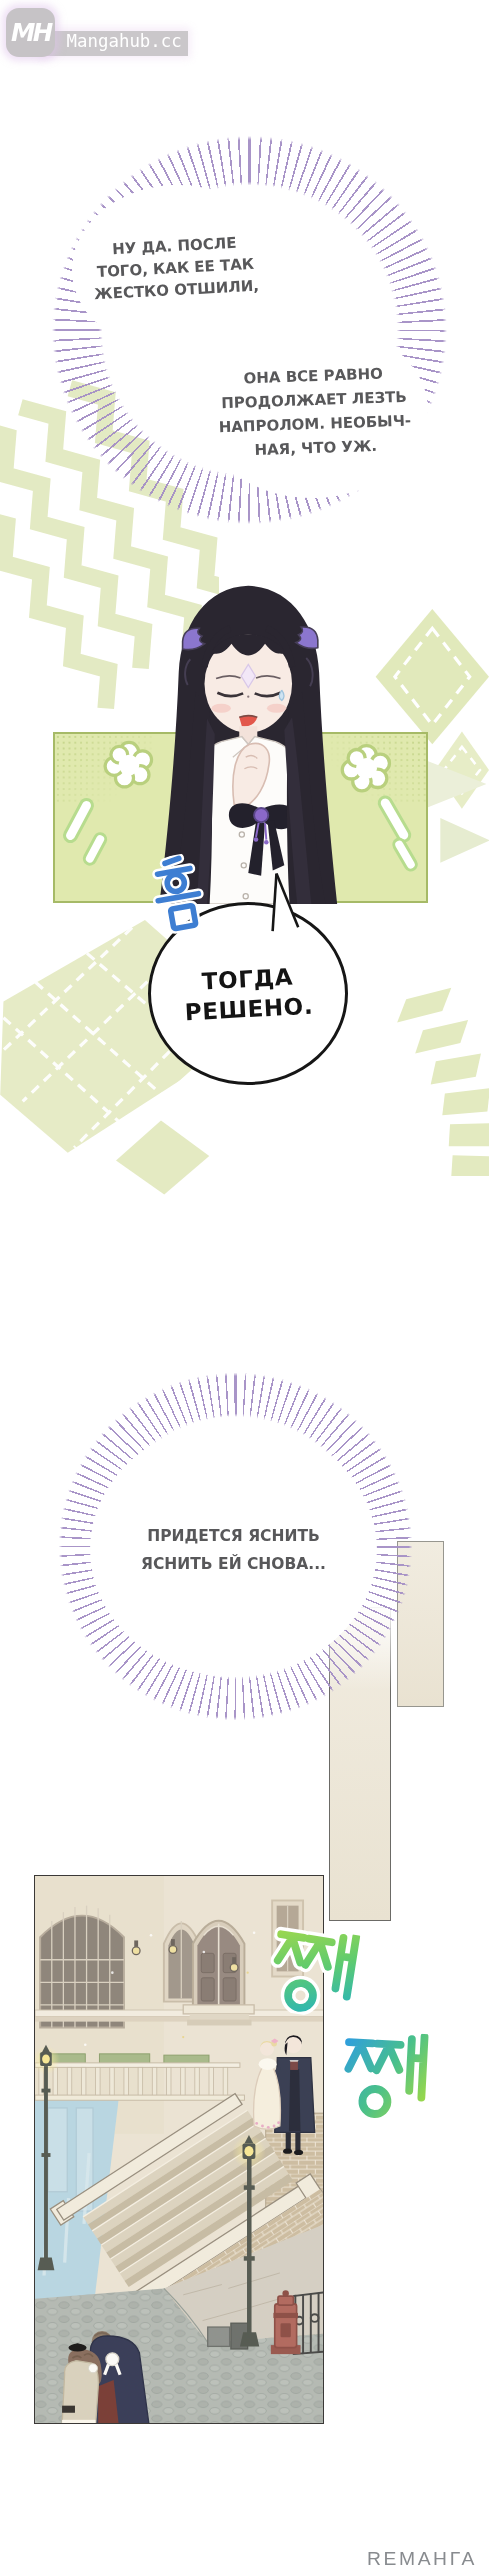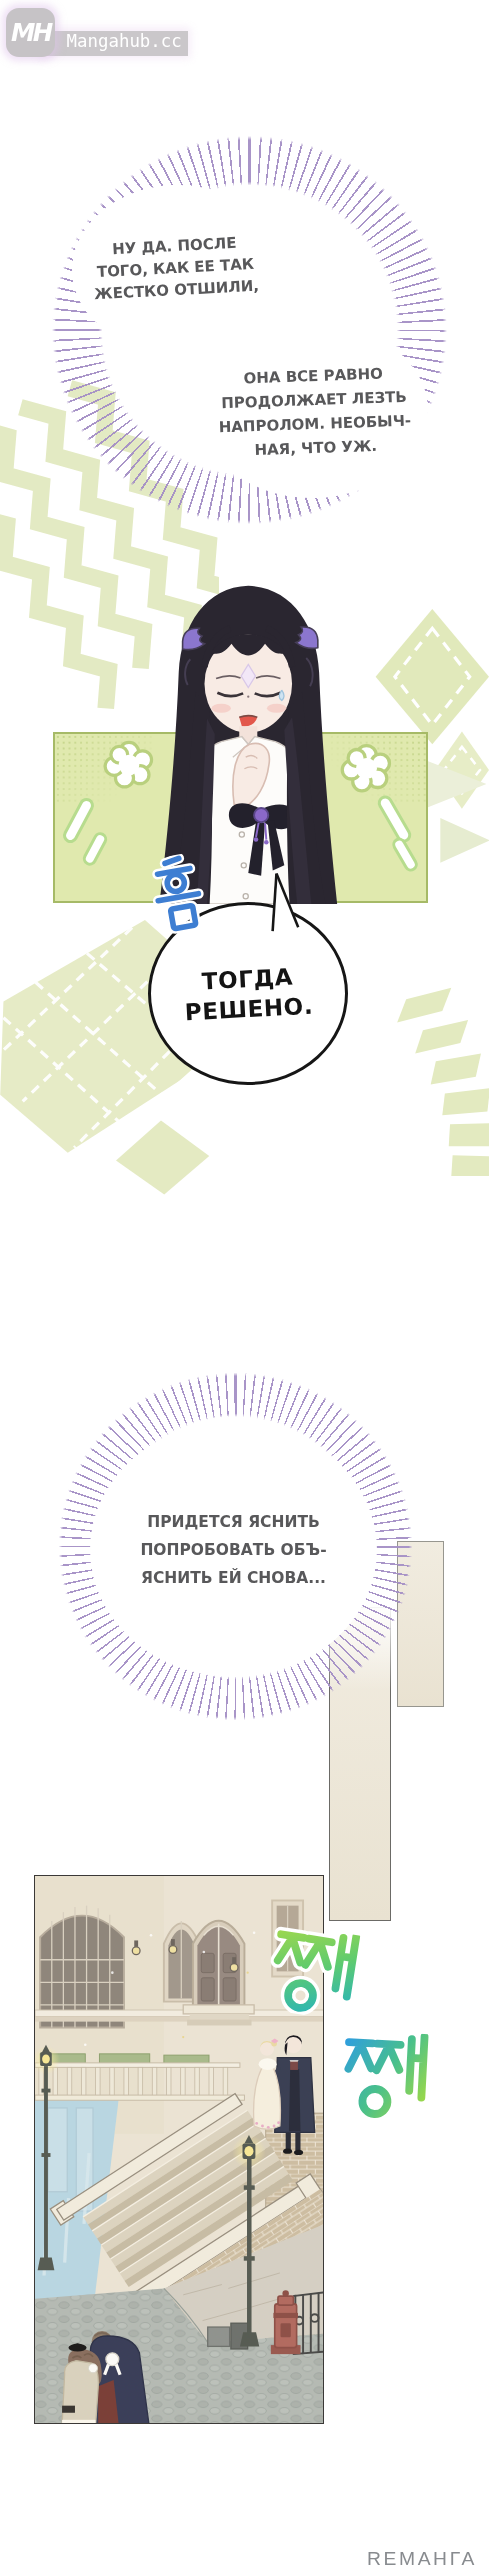--- a/index.html
+++ b/index.html
@@ -268,21 +268,20 @@
   </div>
   <svg class="abs" id="tail3" viewBox="0 0 70 100">
     <polygon points="24,4 58,88 16,94" fill="#ffffff"></polygon>
     <line x1="24" y1="4" x2="18" y2="94" stroke="#161616" stroke-width="4"></line>
     <line x1="24" y1="4" x2="58" y2="88" stroke="#161616" stroke-width="4"></line>
   </svg>
 
   <div class="abs spike-halo" id="halo4"></div>
   <div class="abs bubble" id="bubble4">
     <div>ПРИДЕТСЯ ЯСНИТЬ</div>
-    <div>ПОПРОБОВАТЬ ОБЪ-</div>
     <div>ЯСНИТЬ ЕЙ СНОВА...</div>
   </div>
 
   <div class="abs beige" id="rectA"></div>
   <div class="abs beige" id="rectB"></div>
 
   <div class="abs" id="panel2">
     <svg width="290" height="549" viewBox="0 0 450 852">
       <defs>
         <pattern id="brick" width="26" height="14" patternUnits="userSpaceOnUse">

